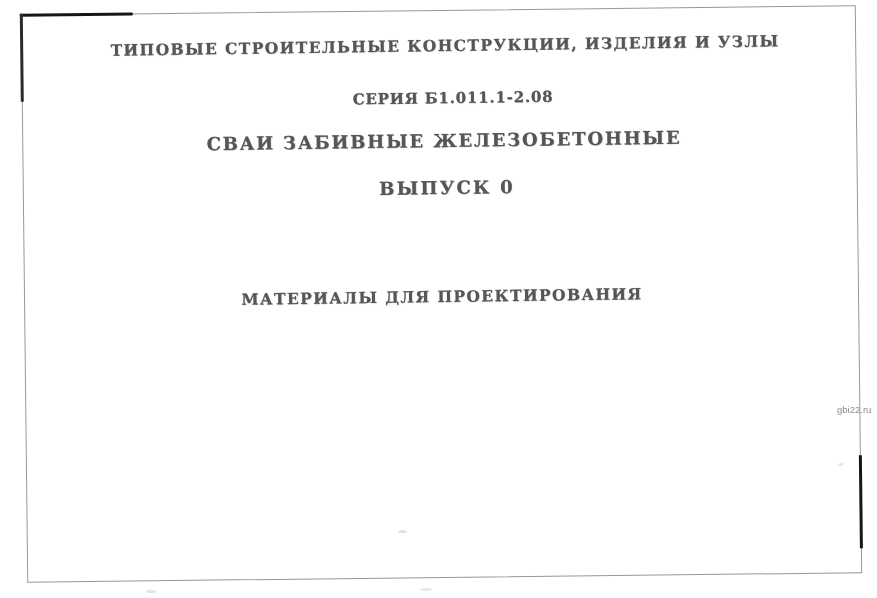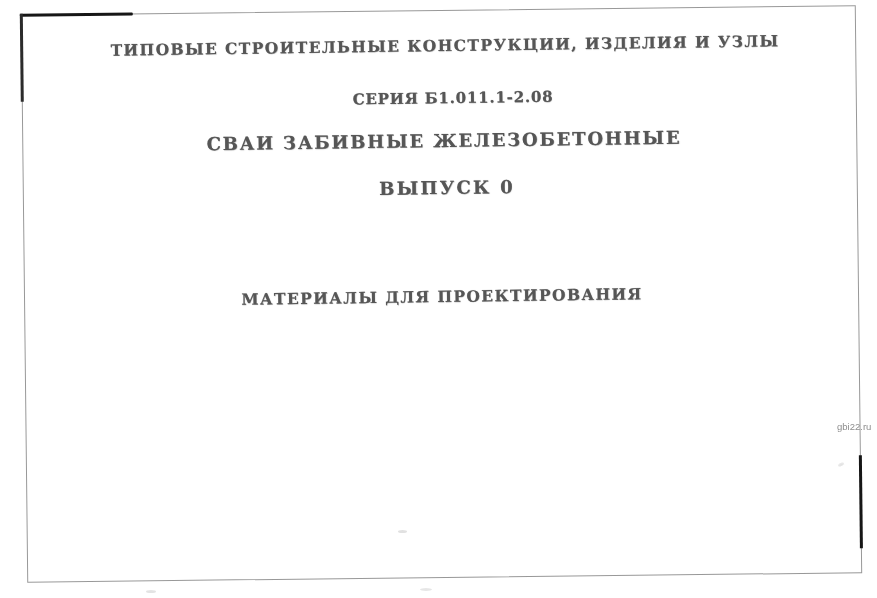--- a/index.html
+++ b/index.html
@@ -75,21 +75,21 @@
   }
   .line5 {
     left: 442px; top: 287px;
     font-size: 15.5px;
     letter-spacing: 1.4px;
   }
   
   .watermark {
     position: absolute;
     left: 837px;
-    top: 421px;
+    top: 404px;
     font-family: "Liberation Sans", sans-serif;
     font-size: 9.5px;
     color: #8d8d8d;
     z-index: 3;
     background: transparent;
   }
   
   .speck {
     position: absolute;
     background: #c9c9c9;

